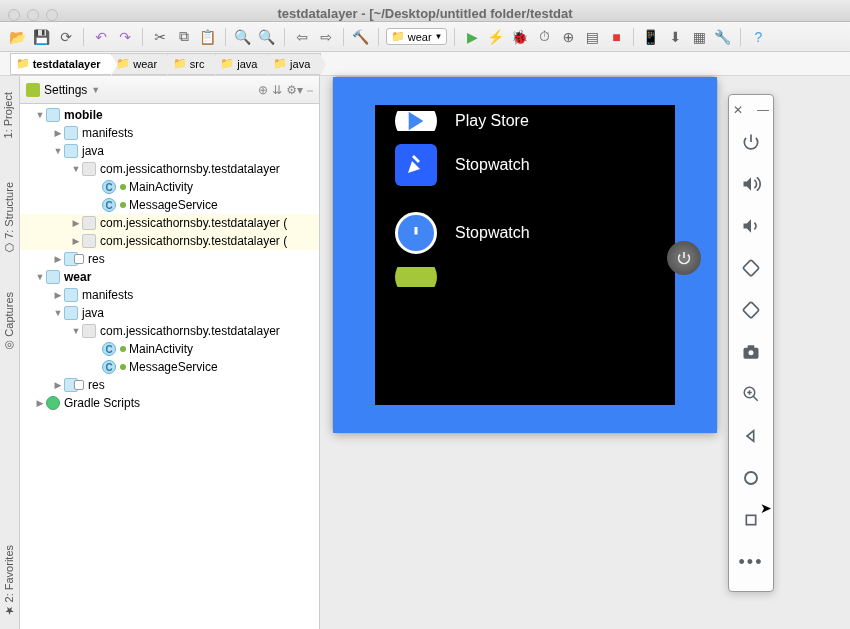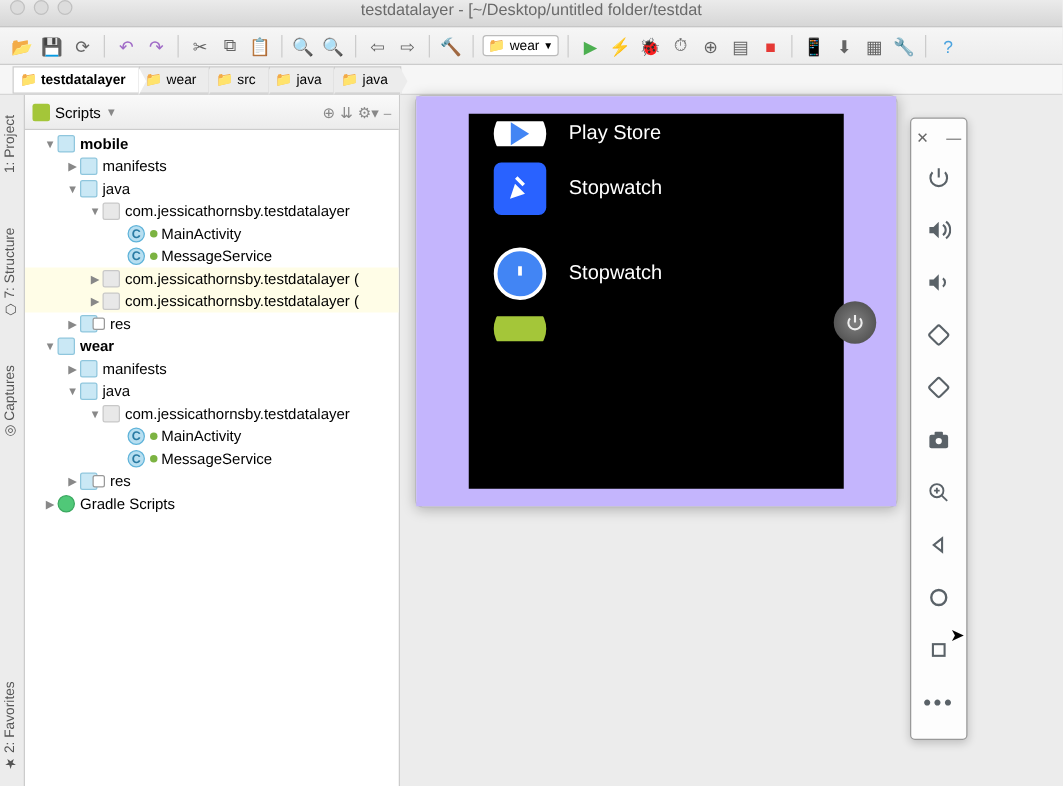--- a/index.html
+++ b/index.html
@@ -1,19 +1,19 @@
 <!DOCTYPE html>
 <html><head>
 <meta charset="utf-8">
 <style>
 * { box-sizing: border-box; margin: 0; padding: 0; }
 body { font-family: -apple-system, "Helvetica Neue", Arial, sans-serif; font-size: 12px; background: #f0f0f0; width: 850px; height: 629px; overflow: hidden; position: relative; }
 
 
-.titlebar { height: 22px; background: linear-gradient(#ebebeb, #d6d6d6); display: flex; align-items: flex-start; padding-left: 8px; border-bottom: 1px solid #bbb; }
+.titlebar { height: 22px; background: linear-gradient(#ebebeb, #d6d6d6); display: flex; align-items: flex-end; padding-left: 8px; border-bottom: 1px solid #bbb; font-weight: bold; }
 .traffic { display: flex; gap: 7px; }
 .traffic span { width: 12px; height: 12px; border-radius: 50%; background: #dcdcdc; border: 1px solid #c0c0c0; }
 .titlebar .title { position: absolute; left: 50%; transform: translateX(-50%); color: #6a6a6a; font-size: 13px; white-space: nowrap; }
 
 
 .maintoolbar { height: 30px; background: linear-gradient(#f6f6f6, #ececec); border-bottom: 1px solid #ccc; display: flex; align-items: center; padding: 0 8px; gap: 4px; }
 .tb-ico { width: 20px; height: 20px; display: flex; align-items: center; justify-content: center; color: #646464; font-size: 14px; }
 .tb-sep { width: 1px; height: 18px; background: #ccc; margin: 0 3px; }
 .run-dropdown { display: inline-flex; align-items: center; border: 1px solid #bbb; background: #fff; padding: 1px 4px; border-radius: 3px; font-size: 11px; gap: 3px; }
 .run-dropdown .folder-ico { color: #62bdde; }
@@ -51,21 +51,21 @@
 .nico.gradle { background: #50c878; border: 1px solid #3ba860; border-radius: 50%; }
 .nico.box { background: #fff; border: 1px solid #999; }
 .dot-green { width: 6px; height: 6px; background: #7cb342; border-radius: 50%; margin-right: 3px; }
 
 
 .rightarea { flex: 1; background: #ececec; position: relative; }
 
 
 .emulator { position: absolute; left: 12px; top: 0; width: 386px; background: #f6f6f6; border: 1px solid #bbb; border-radius: 6px; box-shadow: 0 2px 10px rgba(0,0,0,0.25); }
 .emulator .emu-title { height: 22px; display: flex; align-items: center; justify-content: center; font-size: 12px; color: #333; background: linear-gradient(#f8f8f8, #e6e6e6); border-radius: 6px 6px 0 0; border-bottom: 1px solid #ccc; }
-.emu-body { background: #c4b5fd; padding: 14px; text-align: center; }
+.emu-body { background: #3b82f6; padding: 28px; text-align: center; }
 .watch { background: #000; width: 300px; height: 300px; margin: 0 auto; position: relative; padding-top: 6px; overflow: hidden; }
 .app-item { display: flex; align-items: center; padding: 13px 20px; color: #fff; font-size: 16px; gap: 18px; }
 .app-icon { width: 42px; height: 42px; border-radius: 50%; display: flex; align-items: center; justify-content: center; flex-shrink: 0; }
 .app-item.partial-top { height: 20px; overflow: hidden; padding-top: 0; padding-bottom: 0; }
 .app-item.partial-bot { height: 20px; overflow: hidden; padding-top: 0; padding-bottom: 0; }
 .power-btn { position: absolute; right: 16px; top: 164px; width: 34px; height: 34px; background: radial-gradient(#808080, #444); border-radius: 50%; display: flex; align-items: center; justify-content: center; color: #ddd; }
 
 
 .emu-toolbar { position: absolute; left: 408px; top: 18px; width: 46px; background: #fdfdfd; border: 1px solid #999; border-radius: 4px; box-shadow: 0 2px 8px rgba(0,0,0,0.2); padding: 8px 0; }
 .emu-toolbar .erow { height: 42px; display: flex; align-items: center; justify-content: center; font-size: 16px; color: #5a6268; }
@@ -157,21 +157,21 @@
   <div class="leftgutter">
     <div class="vtab" style="bottom:auto; top:10px;">1: Project</div>
     <div class="vtab" style="top:100px;"><span style="display:inline-flex;align-items:center;gap:2px;">⬡ <span>7: Structure</span></span></div>
     <div class="vtab" style="top:210px;"><span style="display:inline-flex;align-items:center;gap:2px;">◎ <span>Captures</span></span></div>
     <div class="vtab" style="bottom:6px;"><span style="display:inline-flex;align-items:center;gap:2px;">★ <span>2: Favorites</span></span></div>
   </div>
 
   <div class="projpanel">
     <div class="projheader">
       <span class="android-ico"></span>
-      <span>Scripts</span>
+      <span>Settings</span>
       <span style="font-size:9px;color:#888;">▼</span>
       <span class="spacer"></span>
       <span class="mini">⊕</span>
       <span class="mini">⇊</span>
       <span class="mini">⚙▾</span>
       <span class="mini">⎯</span>
     </div>
     <div class="tree">
       <div class="tree-row" style="padding-left:14px">
           <span class="arrow">▼</span>

